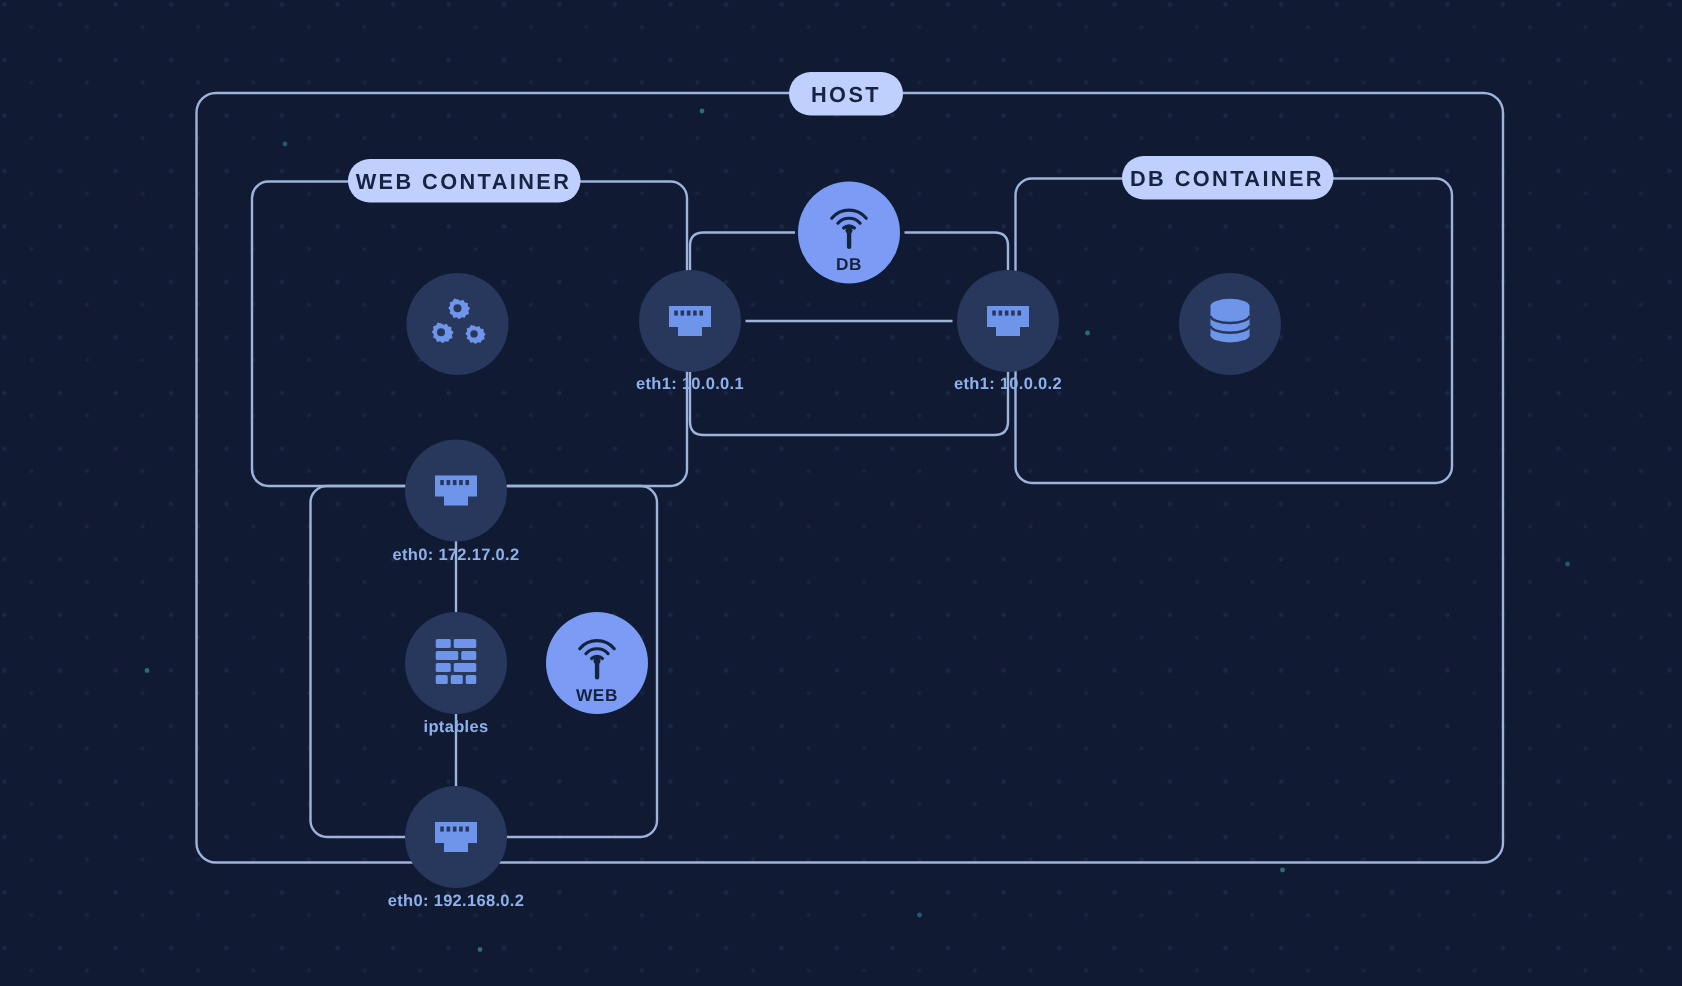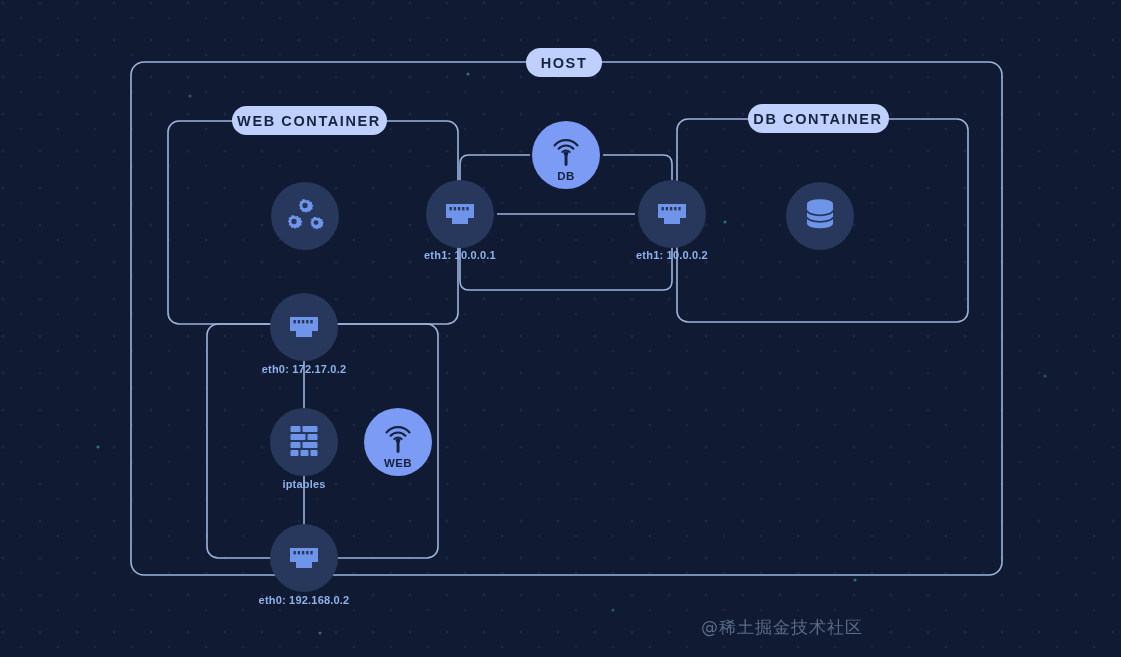--- a/index.html
+++ b/index.html
@@ -244,14 +244,13 @@
           <rect x="-2.1" y="-7" width="2.4" height="3.4"></rect>
           <rect x="2.1" y="-7" width="2.4" height="3.4"></rect>
           <rect x="6.3" y="-7" width="2.4" height="3.4"></rect>
         </g>
       </g>
       <text x="304" y="604" text-anchor="middle" class="node-label">eth0: 192.168.0.2</text>
     </g>
 
   </svg>
 
-  <div class="watermark">@稀土掘金技术社区</div>
 </div>
 
 </body></html>

